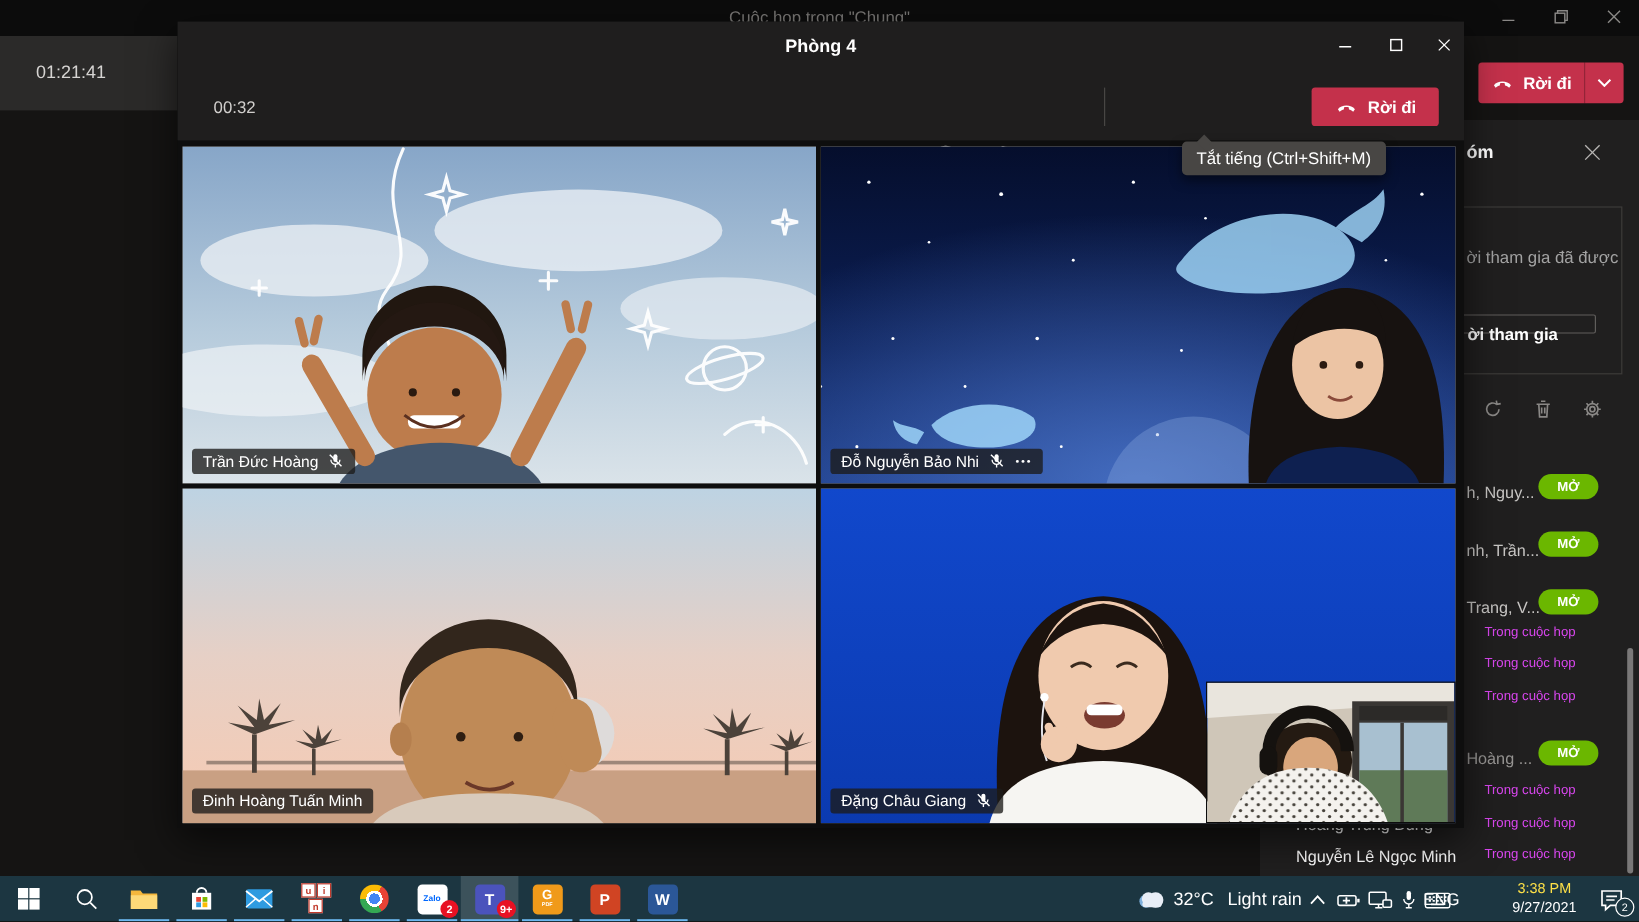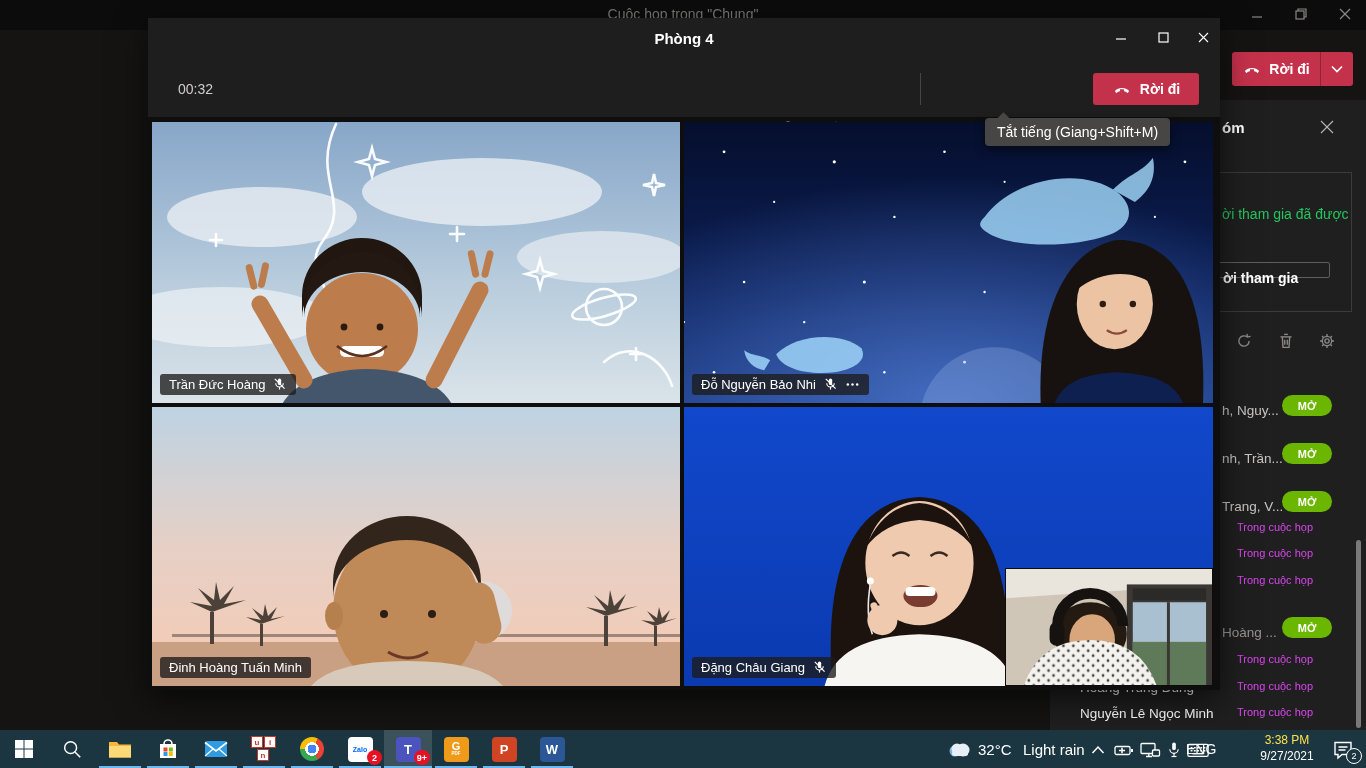--- a/index.html
+++ b/index.html
@@ -44,20 +44,23 @@
         </svg>
     </div>
     <div class="abs" style="left:1337px;top:6px;cursor:pointer;">
       <svg width="16" height="16" viewBox="0 0 16 16" stroke="#8a8886" stroke-width="1.2">
         <line x1="3" y1="3" x2="13" y2="13"></line>
           <line x1="13" y1="3" x2="3" y2="13"></line>
         </svg>
     </div>
   </div>
 
+  <div class="abs" style="left:0;top:30px;width:148px;height:62px;background:#2b2a29;">
+    <span class="abs" style="left:30px;top:22px;font-size:15px;color:#d6d4d2;">01:21:41</span>
+  </div>
 
   <div class="abs" style="left:1232px;top:52px;width:121px;height:34px;border-radius:3px;background:#c4314b;display:flex;align-items:stretch;">
     <div style="flex:1;display:flex;align-items:center;justify-content:center;gap:7px;">
       <svg width="20" height="20" viewBox="0 0 24 24">
         <path d="M3.5,14.5 C7,9.5 17,9.5 20.5,14.5 L18.8,17 C17.6,15.8 15.8,15 14.6,14.8 L14.3,12.4 C12.8,12.1 11.2,12.1 9.7,12.4 L9.4,14.8 C8.2,15 6.4,15.8 5.2,17 Z" fill="#fff"></path>
         </svg>
       <span style="font-size:14px;font-weight:bold;">Rời đi</span>
     </div>
     <div style="width:1px;background:rgba(0,0,0,0.25);"></div>
     <div style="width:32px;display:flex;align-items:center;justify-content:center;">
@@ -70,21 +73,21 @@
   <div class="abs" style="left:1050px;top:100px;width:316px;height:630px;background:#201f1f;overflow:hidden;">
     <span class="abs" style="left:172px;top:19px;font-size:15px;font-weight:bold;color:#fff;">óm</span>
     <div class="abs" style="left:268px;top:18px;cursor:pointer;">
       <svg width="18" height="18" viewBox="0 0 18 18" stroke="#b8b6b4" stroke-width="1.1">
           <line x1="3" y1="3" x2="15" y2="15"></line>
           <line x1="15" y1="3" x2="3" y2="15"></line>
         </svg>
     </div>
 
     <div class="abs" style="left:-8px;top:72px;width:310px;height:140px;border:1px solid #3d3b39;"></div>
-    <span class="abs" style="left:172px;top:106px;font-size:14px;color:#22c55e;">ời tham gia đã được</span>
+    <span class="abs" style="left:172px;top:106px;font-size:14px;color:#a3a3a3;">ời tham gia đã được</span>
     <div class="abs" style="left:118px;top:162px;width:162px;height:16px;border:1px solid #605e5c;border-radius:2px;cursor:pointer;">
       <span class="abs" style="left:54px;top:7px;font-size:14px;font-weight:bold;color:#fff;">ời tham gia</span>
     </div>
 
     <div class="abs" style="left:168px;top:228px;width:2px;height:28px;background:#5f5d5b;"></div>
     <div class="abs" style="left:183px;top:230px;cursor:pointer;">
       <svg width="22" height="22" viewBox="0 0 24 24" fill="none" stroke="#8a8886" stroke-width="1.5">
         <path d="M17.6,12 a5.6,5.6 0 1 1 -2.1,-4.4"></path>
           <path d="M15.2,4.2 l0.6,3.4 3.4,-0.7"></path>
         </svg>
@@ -438,21 +441,21 @@
           <path d="M78,76 q9,7 18,0" fill="none" stroke="#7c4432" stroke-width="2"></path>
           <rect x="79" y="74" width="17" height="6" rx="3" fill="#fff"></rect>
           <path d="M18,118 q16,-46 67,-46 q51,0 67,46 z" fill="#f4f2ee"></path>
           <path d="M18,118 q16,-46 67,-46 q51,0 67,46 z" fill="url(#dots)"></path>
         </g>
       </svg>
     </div>
 
     <div class="abs" style="left:837px;top:100px;background:#484644;border-radius:4px;padding:6px 12px;font-size:14px;color:#fff;white-space:nowrap;box-shadow:0 4px 10px rgba(0,0,0,0.5);z-index:60;">
       <div class="abs" style="left:14px;top:-4px;width:9px;height:9px;background:#484644;transform:rotate(45deg);"></div>
-      <span>Tắt tiếng (Giang+Shift+M)</span>
+      <span>Tắt tiếng (Ctrl+Shift+M)</span>
     </div>
   </div>
 
   <div class="abs" style="left:0;top:730px;width:1366px;height:38px;background:#1c3641;z-index:90;">
 
     <div class="appbtn" style="left:0;">
       <svg width="20" height="20" viewBox="0 0 20 20">
         <rect x="1" y="1" width="8.5" height="8.5" fill="#fff"></rect>
           <rect x="10.5" y="1" width="8.5" height="8.5" fill="#fff"></rect>
         <rect x="1" y="10.5" width="8.5" height="8.5" fill="#fff"></rect>

